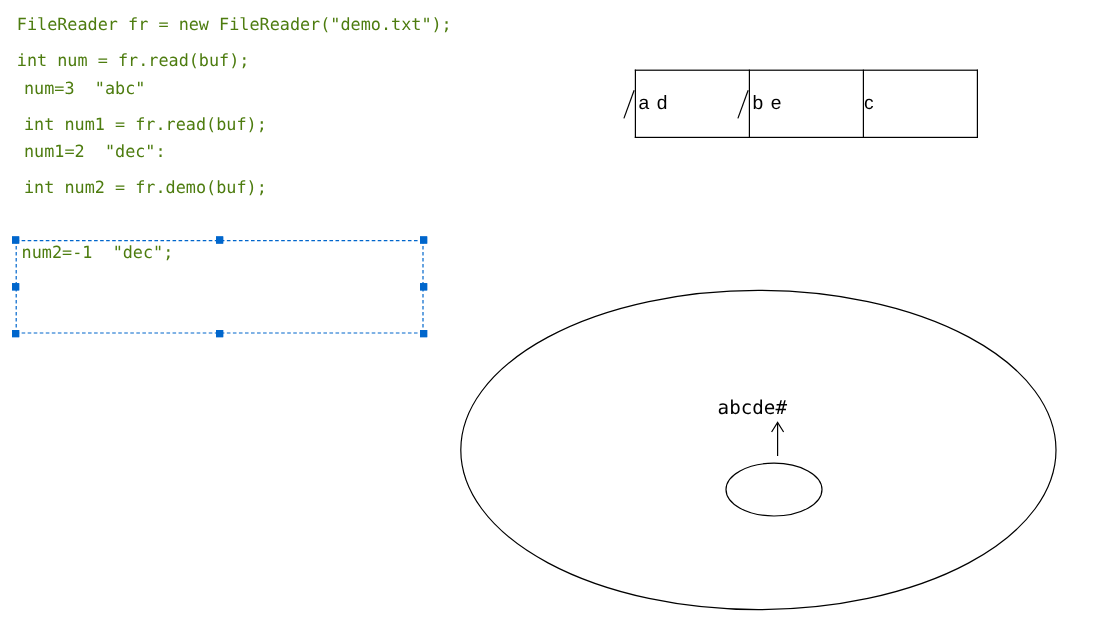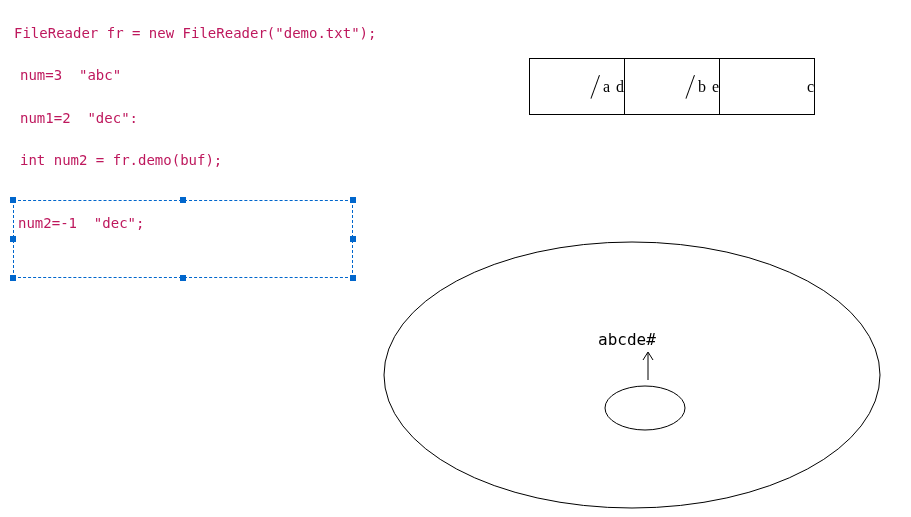--- a/index.html
+++ b/index.html
@@ -13,22 +13,21 @@
       background: #fff;
     }
     .code-block {
       position: absolute;
       left: 14px;
       top: 10px;
       line-height: 1.6;
     }
     .code-line {
       white-space: pre;
-      color: #be185d;
-      margin-top: 12px;
+      color: #4d7c0f;
     }
     .indented {
       padding-left: 6px;
     }
     .spacer {
       height: 8px;
     }
     .dashed-box {
       position: absolute;
       left: 13px;
@@ -57,23 +56,23 @@
     .buffer-table {
       position: absolute;
       left: 529px;
       top: 58px;
       border-collapse: collapse;
     }
     .buffer-table td {
       border: 1px solid #000;
       width: 95px;
       height: 56px;
-      text-align: right;
+      text-align: left;
       vertical-align: middle;
-      font-family: Liberation Serif, serif;
+      font-family: Liberation Sans, sans-serif;
       font-size: 16px;
       position: relative;
     }
     .cell-content {
       display: inline-block;
       position: relative;
     }
     .struck {
       position: relative;
       display: inline-block;
@@ -103,22 +102,24 @@
       font-family: "Consolas","SimSun",monospace;
       font-size: 16px;
     }
   </style>
 </head>
 <body>
 
 <div class="code-block">
   <div class="code-line">FileReader fr = new FileReader("demo.txt");</div>
   <div class="spacer"></div>
+  <div class="code-line">int num = fr.read(buf);</div>
   <div class="code-line indented">num=3  "abc"</div>
   <div class="spacer"></div>
+  <div class="code-line indented">int num1 = fr.read(buf);</div>
   <div class="code-line indented">num1=2  "dec":</div>
   <div class="spacer"></div>
   <div class="code-line indented">int num2 = fr.demo(buf);</div>
 </div>
 
 <div class="dashed-box">
   <div class="code-line">num2=-1  "dec";</div>
   <div class="handle h-nw"></div>
   <div class="handle h-n"></div>
   <div class="handle h-ne"></div>

